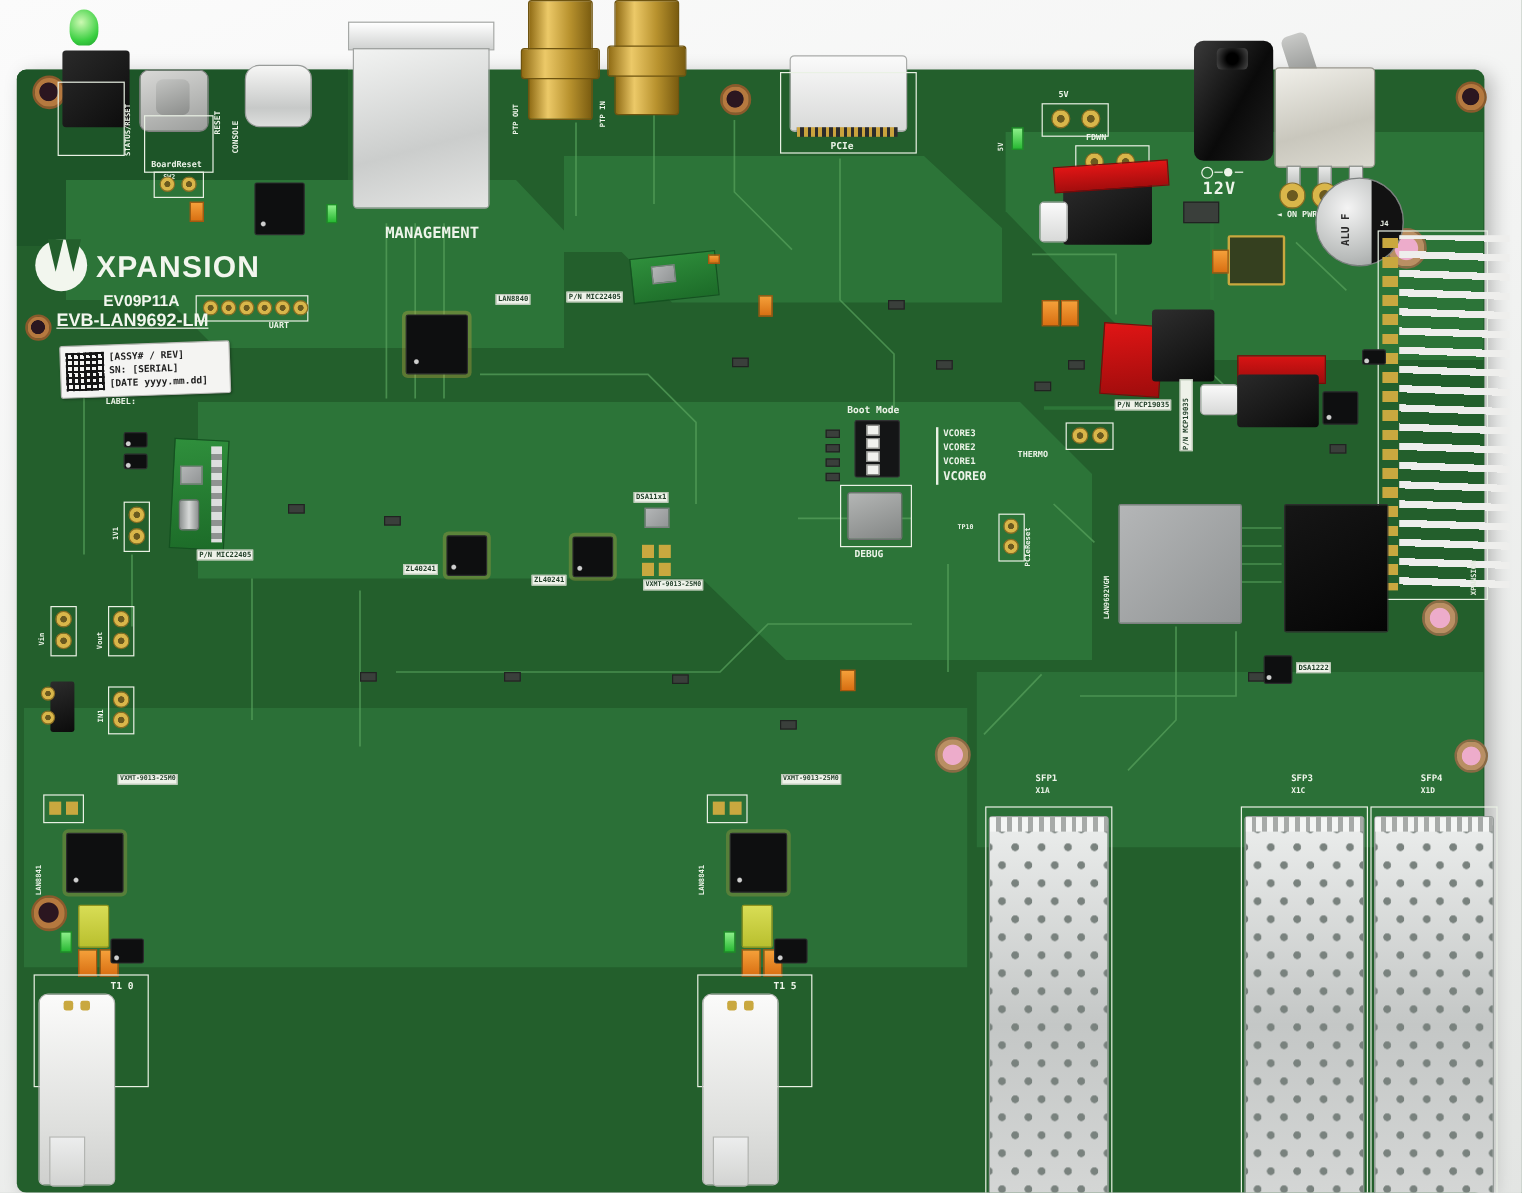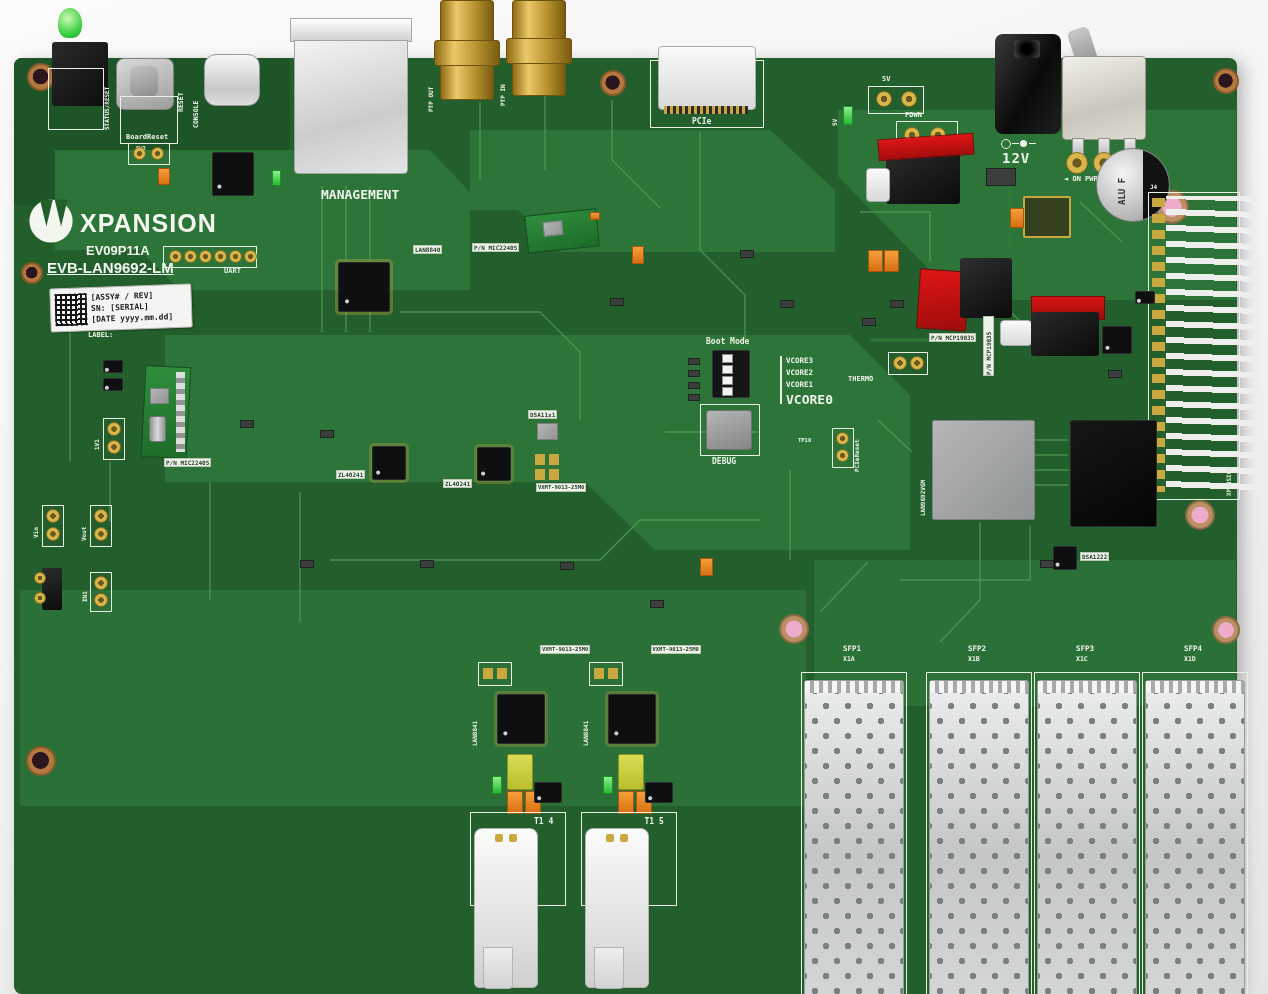--- a/index.html
+++ b/index.html
@@ -238,21 +238,21 @@
   <div class="dipk" style="left:722px;top:376px;"></div>
   <div class="dipk" style="left:722px;top:387px;"></div>
   <div class="rp" style="left:688px;top:358px;width:10px;height:5px;"></div>
   <div class="rp" style="left:688px;top:370px;width:10px;height:5px;"></div>
   <div class="rp" style="left:688px;top:382px;width:10px;height:5px;"></div>
   <div class="rp" style="left:688px;top:394px;width:10px;height:5px;"></div>
   <div class="abs" style="left:780px;top:356px;width:2px;height:48px;background:#e9f1e4;"></div>
   <div class="st" style="left:786px;top:357px;font-size:7.5px;">VCORE3</div>
   <div class="st" style="left:786px;top:369px;font-size:7.5px;">VCORE2</div>
   <div class="st" style="left:786px;top:381px;font-size:7.5px;">VCORE1</div>
-  <div class="st" style="left:786px;top:393px;font-size:13px;">VCORE0</div>
+  <div class="st" style="left:786px;top:393px;font-size:10px;">VCORE0</div>
 
   <div class="sb" style="left:700px;top:404px;width:58px;height:50px;"></div>
   <div class="abs" style="left:706px;top:410px;width:44px;height:38px;background:linear-gradient(160deg,#b4b6b5,#838685);border:1px solid #6e7170;border-radius:3px;"></div>
   <div class="st" style="left:712px;top:458px;font-size:8px;">DEBUG</div>
 
   <div class="sb" style="left:832px;top:428px;width:20px;height:38px;"></div>
   <div class="pd" style="left:836px;top:432px;width:11px;height:11px;"></div>
   <div class="pd" style="left:836px;top:449px;width:11px;height:11px;"></div>
   <div class="st vt" style="left:854px;top:424px;height:48px;font-size:6px;">PCIeReset</div>
   <div class="st" style="left:798px;top:438px;font-size:5.5px;">TP10</div>
@@ -316,35 +316,35 @@
   <div class="rp" style="left:300px;top:560px;width:12px;height:6px;"></div>
   <div class="rp" style="left:420px;top:560px;width:12px;height:6px;"></div>
   <div class="rp" style="left:560px;top:562px;width:12px;height:6px;"></div>
   <div class="rp" style="left:650px;top:600px;width:12px;height:6px;"></div>
   <div class="oc" style="left:700px;top:558px;width:11px;height:16px;"></div>
   <div class="rp" style="left:1040px;top:560px;width:12px;height:6px;"></div>
   <div class="rp" style="left:1108px;top:370px;width:12px;height:6px;"></div>
   <div class="oc" style="left:158px;top:168px;width:10px;height:15px;"></div>
   <div class="lg" style="left:272px;top:170px;width:7px;height:14px;"></div>
 
-    <div class="abs t1-group" style="top: 0px; width: 110px; height: 994px; left: 470px;">
+<div class="abs t1-group" style="top: 0px; width: 110px; height: 994px; left: 28px;">
       <div class="tg" style="left:70px;top:645px;font-size:5.5px;">VXMT-9013-25M0</div>
       <div class="sb" style="left:8px;top:662px;width:32px;height:22px;">
         <div class="abs" style="left:4px;top:5px;width:10px;height:11px;background:#c9a83f;"></div>
         <div class="abs" style="left:18px;top:5px;width:10px;height:11px;background:#c9a83f;"></div>
       </div>
       <div class="st vt" style="left:2px;top:700px;height:46px;font-size:6px;">LAN8841</div>
       <div class="ic" style="left:27px;top:694px;width:46px;height:48px;box-shadow:0 0 0 3px rgba(201,168,63,.28);"></div>
       <div class="ind" style="left:37px;top:754px;width:24px;height:34px;"></div>
       <div class="lg" style="left:22px;top:776px;width:8px;height:16px;"></div>
       <div class="oc" style="left:37px;top:791px;width:14px;height:21px;"></div>
       <div class="oc" style="left:55px;top:791px;width:14px;height:21px;"></div>
       <div class="ic" style="left:64px;top:782px;width:26px;height:19px;"></div>
       <div class="sb" style="left:0;top:812px;width:94px;height:92px;"></div>
-      <div class="st" style="left:64px;top:818px;font-size:8px;">T1 4</div>
+      <div class="st" style="left:64px;top:818px;font-size:8px;">T1 0</div>
       <div class="t1plug" style="left:4px;top:828px;width:62px;height:158px;">
         <div class="abs" style="left:20px;top:5px;width:8px;height:8px;background:#c9a83f;border-radius:2px;"></div>
         <div class="abs" style="left:34px;top:5px;width:8px;height:8px;background:#c9a83f;border-radius:2px;"></div>
         <div class="t1latch" style="left:8px;top:118px;width:28px;height:40px;"></div>
       </div>
     </div>
     <div class="abs t1-group" style="top: 0px; width: 110px; height: 994px; left: 580.5px;">
       <div class="tg" style="left:70px;top:645px;font-size:5.5px;">VXMT-9013-25M0</div>
       <div class="sb" style="left:8px;top:662px;width:32px;height:22px;">
         <div class="abs" style="left:4px;top:5px;width:10px;height:11px;background:#c9a83f;"></div>
@@ -358,29 +358,23 @@
       <div class="oc" style="left:55px;top:791px;width:14px;height:21px;"></div>
       <div class="ic" style="left:64px;top:782px;width:26px;height:19px;"></div>
       <div class="sb" style="left:0;top:812px;width:94px;height:92px;"></div>
       <div class="st" style="left:64px;top:818px;font-size:8px;">T1 5</div>
       <div class="t1plug" style="left:4px;top:828px;width:62px;height:158px;">
         <div class="abs" style="left:20px;top:5px;width:8px;height:8px;background:#c9a83f;border-radius:2px;"></div>
         <div class="abs" style="left:34px;top:5px;width:8px;height:8px;background:#c9a83f;border-radius:2px;"></div>
         <div class="t1latch" style="left:8px;top:118px;width:28px;height:40px;"></div>
       </div>
     </div>
-    <div class="abs sfp-group" style="top: 0px; width: 108px; height: 994px; left: 801px;">
+    <div class="abs sfp-group" style="top: 0px; width: 108px; height: 994px; left: 821px;">
       <div class="st" style="left:42px;top:645px;font-size:7.5px;">SFP1</div>
       <div class="st" style="left:42px;top:656px;font-size:6.5px;">X1A</div>
-      <div class="sb" style="left:0;top:672px;width:104px;height:322px;"></div>
-      <div class="sfp-cage" style="left:3px;top:680px;width:98px;height:314px;"></div>
-    </div>
-    <div class="abs sfp-group" style="top: 0px; width: 108px; height: 994px; left: 926px;">
-      <div class="st" style="left:42px;top:645px;font-size:7.5px;">SFP2</div>
-      <div class="st" style="left:42px;top:656px;font-size:6.5px;">X1B</div>
       <div class="sb" style="left:0;top:672px;width:104px;height:322px;"></div>
       <div class="sfp-cage" style="left:3px;top:680px;width:98px;height:314px;"></div>
     </div>
     <div class="abs sfp-group" style="top: 0px; width: 108px; height: 994px; left: 1034px;">
       <div class="st" style="left:42px;top:645px;font-size:7.5px;">SFP3</div>
       <div class="st" style="left:42px;top:656px;font-size:6.5px;">X1C</div>
       <div class="sb" style="left:0;top:672px;width:104px;height:322px;"></div>
       <div class="sfp-cage" style="left:3px;top:680px;width:98px;height:314px;"></div>
     </div>
     <div class="abs sfp-group" style="top: 0px; width: 108px; height: 994px; left: 1142px;">

